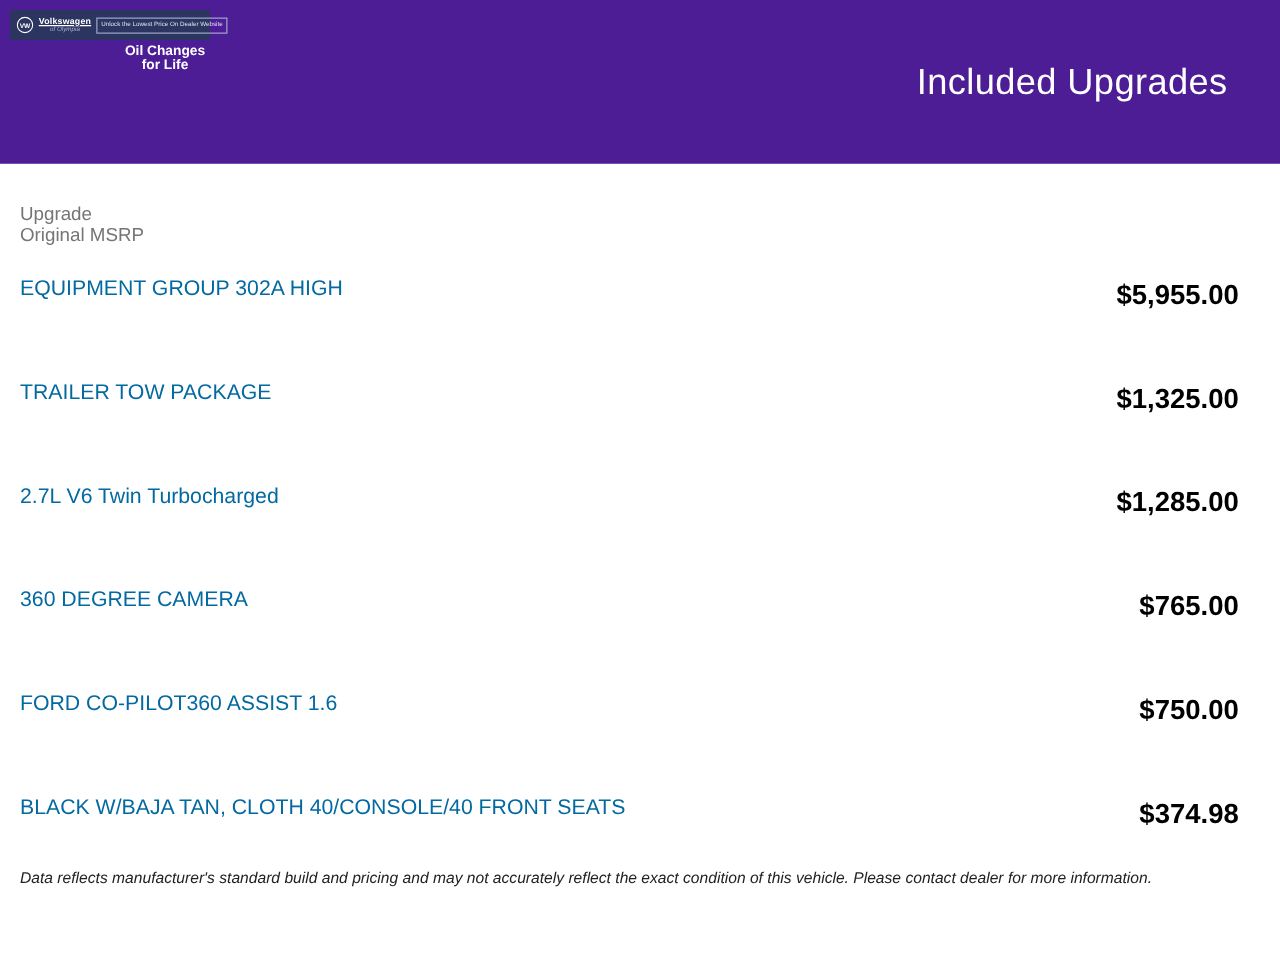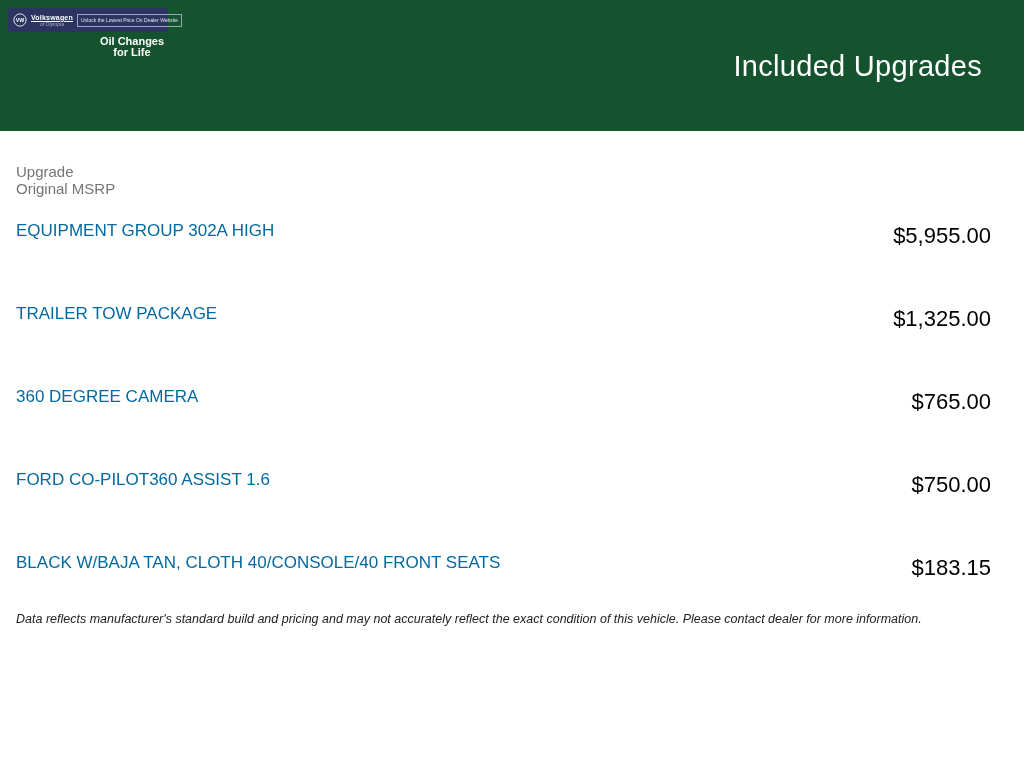--- a/index.html
+++ b/index.html
@@ -6,21 +6,21 @@
   html, body {
     width: 1024px; height: 768px;
     background: #ffffff;
     font-family: "Liberation Sans", sans-serif;
     overflow: hidden;
   }
   
   .header {
     position: relative;
     width: 1024px; height: 131px;
-    background: #14532d;
+    background: #4c1d95;
   }
   .dealer-banner {
     position: absolute;
     left: 8px; top: 8px;
     width: 160px; height: 24px;
     background: #2b3560;
     display: flex;
     align-items: center;
     padding: 0 5px;
     gap: 4px;
@@ -80,21 +80,21 @@
   .row-name {
     padding-top: 23px;
     max-width: 540px;
     font-size: 17px;
     color: #0369a1;
     line-height: 22px;
   }
   .row-price {
     padding-top: 26px;
     font-size: 22px;
-    font-weight: normal;
+    font-weight: bold;
     color: #000000;
     white-space: nowrap;
     text-align: center;
   }
   
   .disclaimer {
     padding: 0 16px;
     font-size: 12.5px;
     font-style: italic;
     color: #222222;
@@ -133,27 +133,31 @@
   <div class="rows">
     <div class="row">
       <span class="row-name">EQUIPMENT GROUP 302A HIGH</span>
       <span class="row-price">$5,955.00</span>
     </div>
     <div class="row">
       <span class="row-name">TRAILER TOW PACKAGE</span>
       <span class="row-price">$1,325.00</span>
     </div>
     <div class="row">
+      <span class="row-name">2.7L V6 Twin Turbocharged</span>
+      <span class="row-price">$1,285.00</span>
+    </div>
+    <div class="row">
       <span class="row-name">360 DEGREE CAMERA</span>
       <span class="row-price">$765.00</span>
     </div>
     <div class="row">
       <span class="row-name">FORD CO-PILOT360 ASSIST 1.6</span>
       <span class="row-price">$750.00</span>
     </div>
     <div class="row">
       <span class="row-name">BLACK W/BAJA TAN, CLOTH 40/CONSOLE/40 FRONT SEATS</span>
-      <span class="row-price">$183.15</span>
+      <span class="row-price">$374.98</span>
     </div>
   </div>
 </div>
 
 <div class="disclaimer">Data reflects manufacturer's standard build and pricing and may not accurately reflect the exact condition of this vehicle. Please contact dealer for more information.</div>
 
 </body></html>

